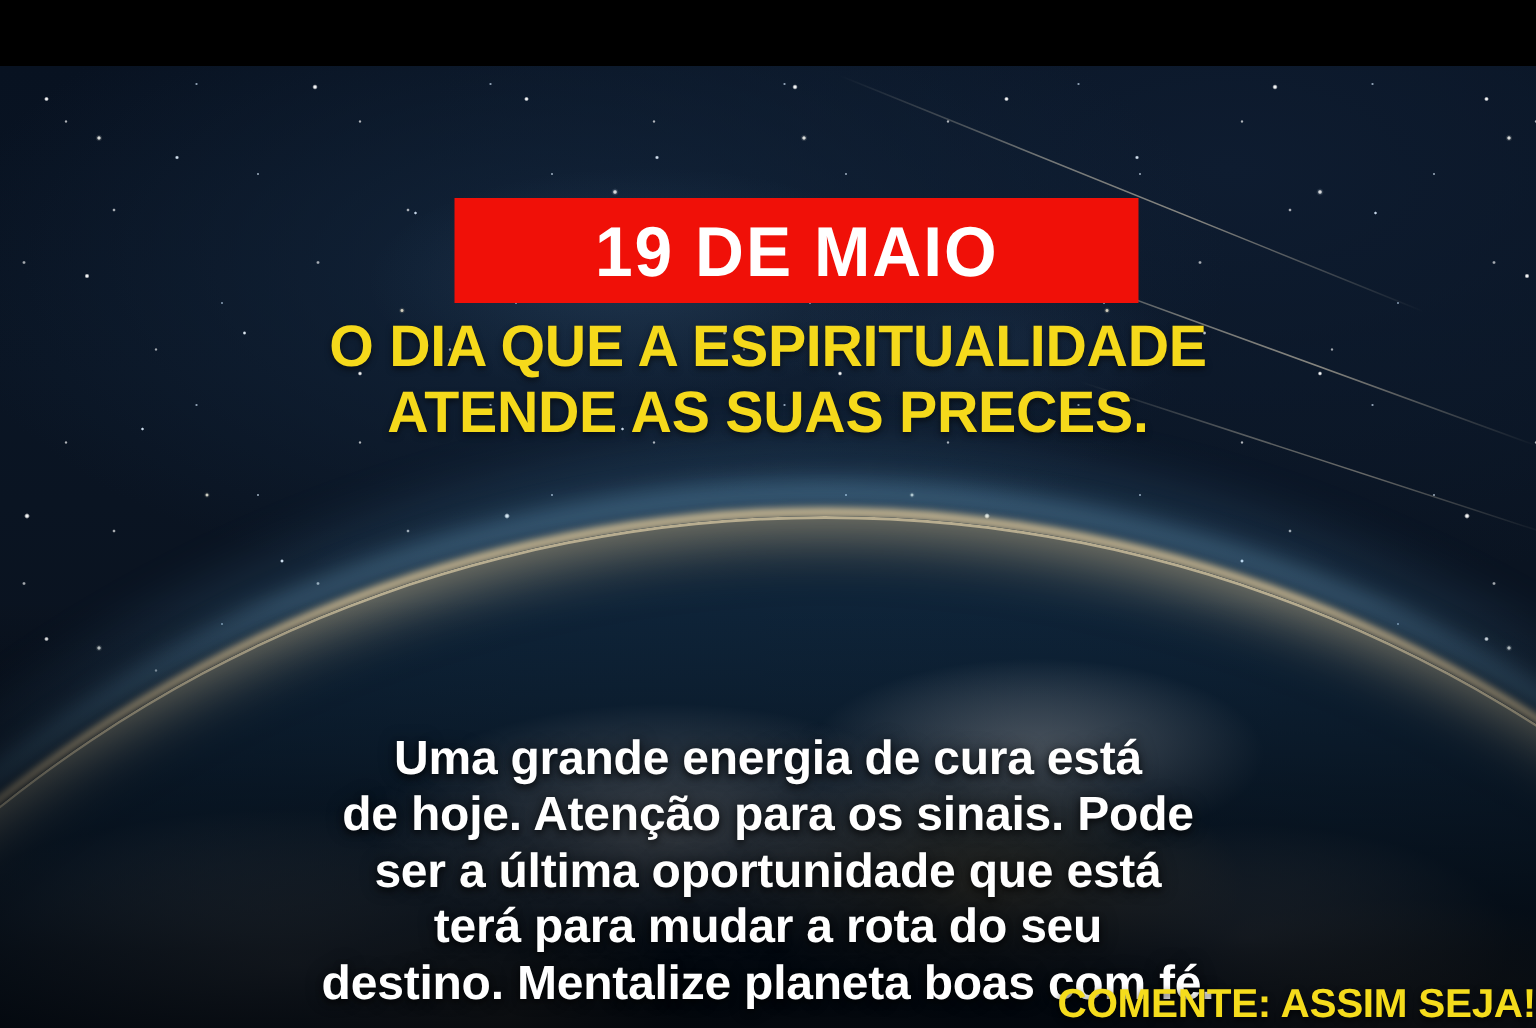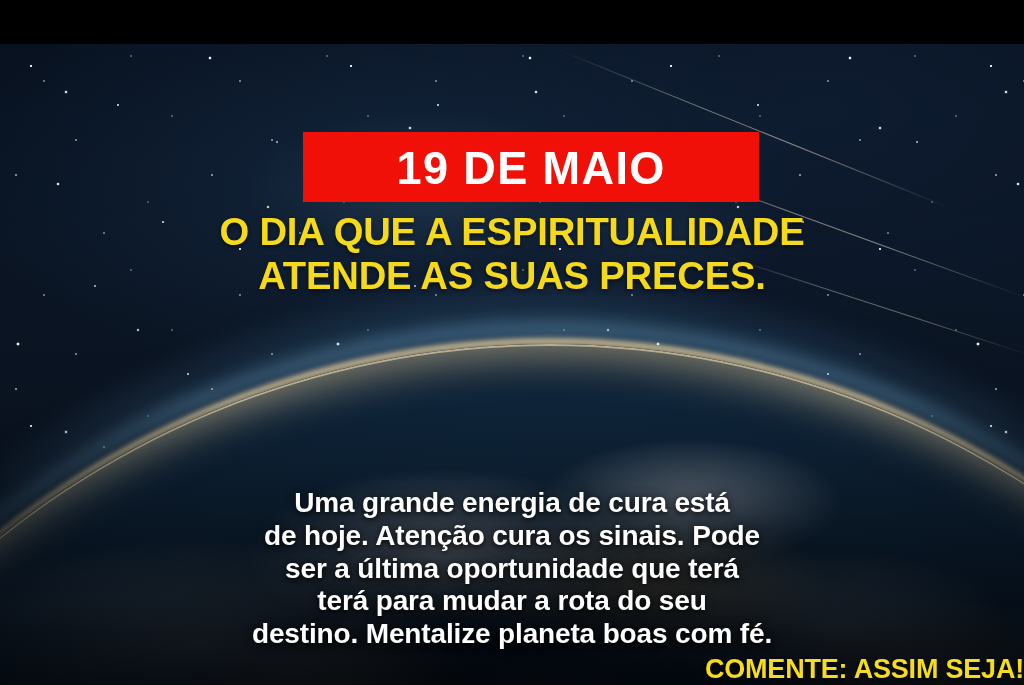--- a/index.html
+++ b/index.html
@@ -215,21 +215,21 @@
   }
   .headline .l2 { display: block; }
 
   .body-copy {
     position: absolute;
     left: 0;
     right: 0;
     top: 443px;
     text-align: center;
     color: #ffffff;
-    font-size: 28px;
+    font-size: 32px;
     font-weight: 700;
     line-height: 1.17;
     letter-spacing: -0.15px;
     text-shadow: 0 2px 5px rgba(0,0,0,0.72), 0 0 12px rgba(0,0,0,0.45);
     padding: 0 52px;
   }
   .body-copy span { display: block; }
 
   .cta {
     position: absolute;
@@ -273,22 +273,22 @@
       <div class="date-banner-text">19 DE MAIO</div>
     </div>
 
     <div class="headline">
       <span class="l1">O DIA QUE A ESPIRITUALIDADE</span>
       <span class="l2">ATENDE AS SUAS PRECES.</span>
     </div>
 
     <div class="body-copy">
       <span>Uma grande energia de cura está</span>
-      <span>de hoje. Atenção cura os sinais. Pode</span>
-      <span>ser a última oportunidade que terá</span>
+      <span>de hoje. Atenção para os sinais. Pode</span>
+      <span>ser a última oportunidade que está</span>
       <span>terá para mudar a rota do seu</span>
       <span>destino. Mentalize planeta boas com fé.</span>
     </div>
 
     <div class="cta">COMENTE: ASSIM SEJA!</div>
 
   </div>
 </div>
 
 </body></html>

